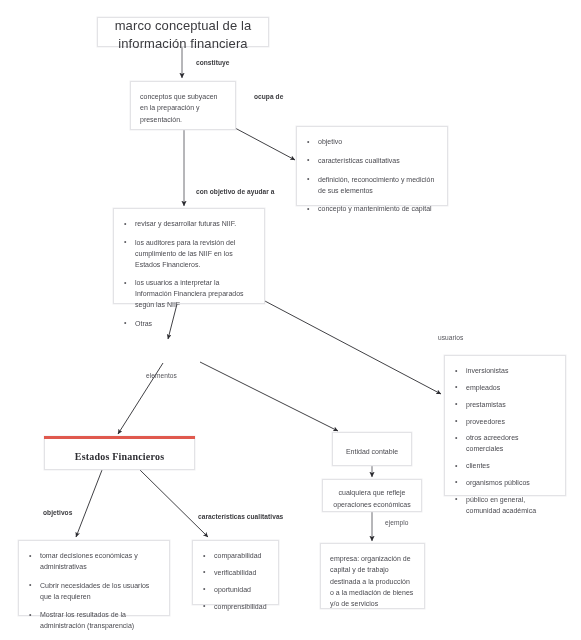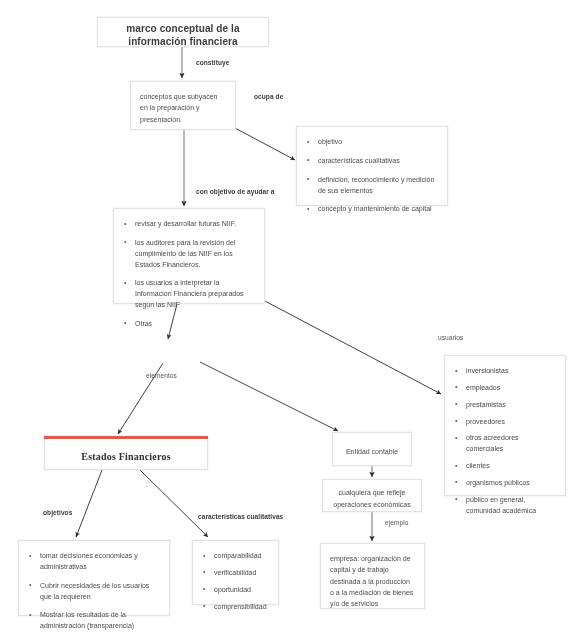--- a/index.html
+++ b/index.html
@@ -27,22 +27,22 @@
     pointer-events: none;
   }
   .node {
     position: absolute;
     box-sizing: border-box;
     background: #ffffff;
     border: 1px solid #e3e3e6;
     box-shadow: 0 0 0 0.5px rgba(225,225,228,0.5);
   }
   .node-title {
-    font-size: 10px;
-    font-weight: bold;
+    font-size: 13px;
+    font-weight: normal;
     color: #3b3b3f;
     letter-spacing: 0.1px;
     line-height: 1.35;
   }
   .node-body {
     font-size: 7px;
     color: #4a4a50;
     line-height: 1.62;
   }
   .center-txt {
@@ -183,21 +183,21 @@
         <li>empleados</li>
         <li>prestamistas</li>
         <li>proveedores</li>
         <li>otros acreedores comerciales</li>
         <li>clientes</li>
         <li>organismos públicos</li>
         <li>público en general, comunidad académica</li>
       </ul>
   </div>
 
-  <div class="node" style="left:44px; top:436px; width:164px; height:34px;">
+  <div class="node" style="left:44px; top:436px; width:151px; height:34px;">
     <div class="accent-bar" style="background:#e0594e;"></div>
     <div class="center-txt serif-title">Estados Financieros</div>
   </div>
 
   <div class="node" style="left:332px; top:432px; width:80px; height:34px;">
     <div class="center-txt node-body">Entidad contable</div>
   </div>
 
   <div class="node" style="left:322px; top:479px; width:100px; height:33px;">
     <div class="center-txt node-body">cualquiera que refleje operaciones económicas</div>

